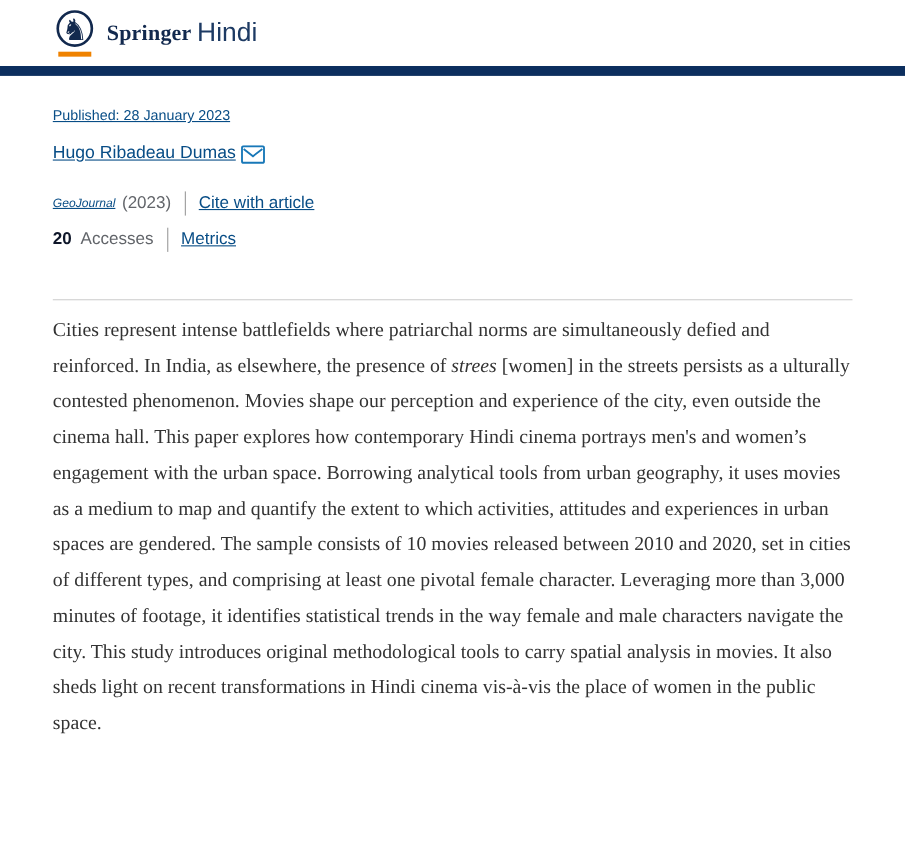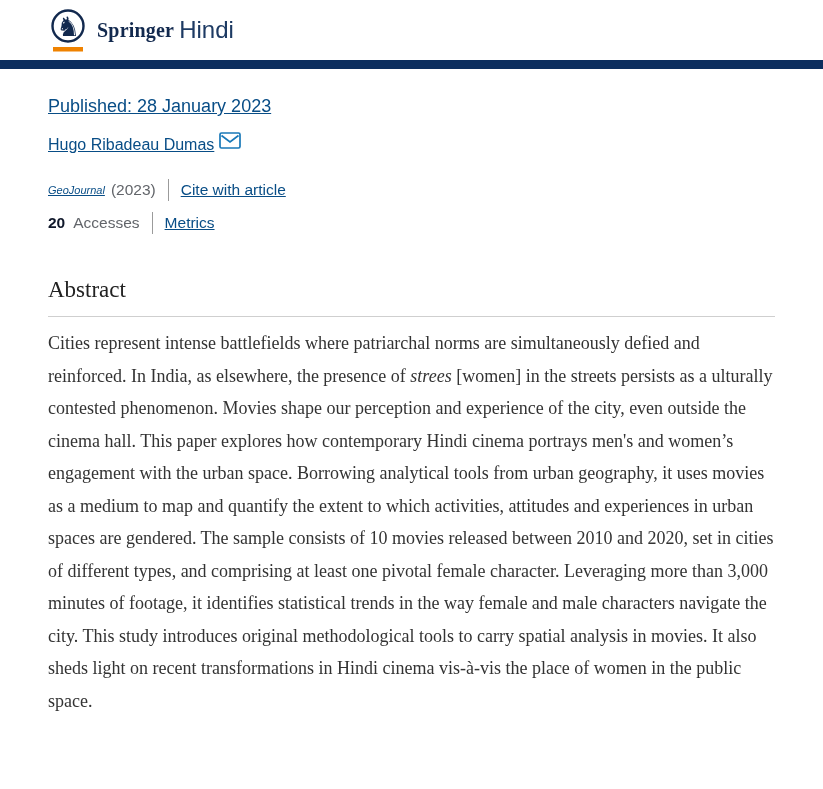--- a/index.html
+++ b/index.html
@@ -49,37 +49,37 @@
   .content {
     padding: 27px 48px 0 48px;
   }
   a.text-link {
     color: #084d86;
     text-decoration: underline;
     cursor: pointer;
   }
   .published {
     display: inline-block;
-    font-size: 18px;
+    font-size: 13px;
     margin-bottom: 19px;
   }
   h1.article-title {
     font-family: "Liberation Serif", "DejaVu Serif", serif;
     font-weight: 400;
     font-size: 28.5px;
     line-height: 36px;
     color: #222222;
     max-width: 700px;
     margin-bottom: 20px;
   }
   h1.article-title em { font-style: italic; }
 
   .author-row {
     display: flex;
-    align-items: flex-start;
+    align-items: flex-end;
     margin-bottom: 25px;
   }
   .author-row a { font-size: 16px; }
   .email-icon { margin-left: 5px; margin-top: -4px; cursor: pointer; }
 
   .meta-row {
     display: flex;
     align-items: center;
     font-size: 15.5px;
     margin-bottom: 11px;
@@ -164,18 +164,17 @@
   </div>
 
   <div class="meta-row">
     <span class="accesses-count">20</span>
     <span class="accesses-label">Accesses</span>
     <span class="vdiv"></span>
     <a class="text-link">Metrics</a>
   </div>
 
   <section class="abstract-section">
-    <h2 class="abstract-heading">Abstract</h2>
     <hr class="abstract-rule">
     <p class="abstract-text"><span>Cities represent intense battlefields where patriarchal norms are simultaneously defied and reinforced. In India, as elsewhere, the presence of </span><em>strees</em><span> [women] in the streets persists as a ulturally contested phenomenon. Movies shape our perception and experience of the city, even outside the cinema hall. This paper explores how contemporary Hindi cinema portrays men's and women’s engagement with the urban space. Borrowing analytical tools from urban geography, it uses movies as a medium to map and quantify the extent to which activities, attitudes and experiences in urban spaces are gendered. The sample consists of 10 movies released between 2010 and 2020, set in cities of different types, and comprising at least one pivotal female character. Leveraging more than 3,000 minutes of footage, it identifies statistical trends in the way female and male characters navigate the city. This study introduces original methodological tools to carry spatial analysis in movies. It also sheds light on recent transformations in Hindi cinema vis-à-vis the place of women in the public space.</span></p>
   </section>
 
 </main>
 
 </body></html>

